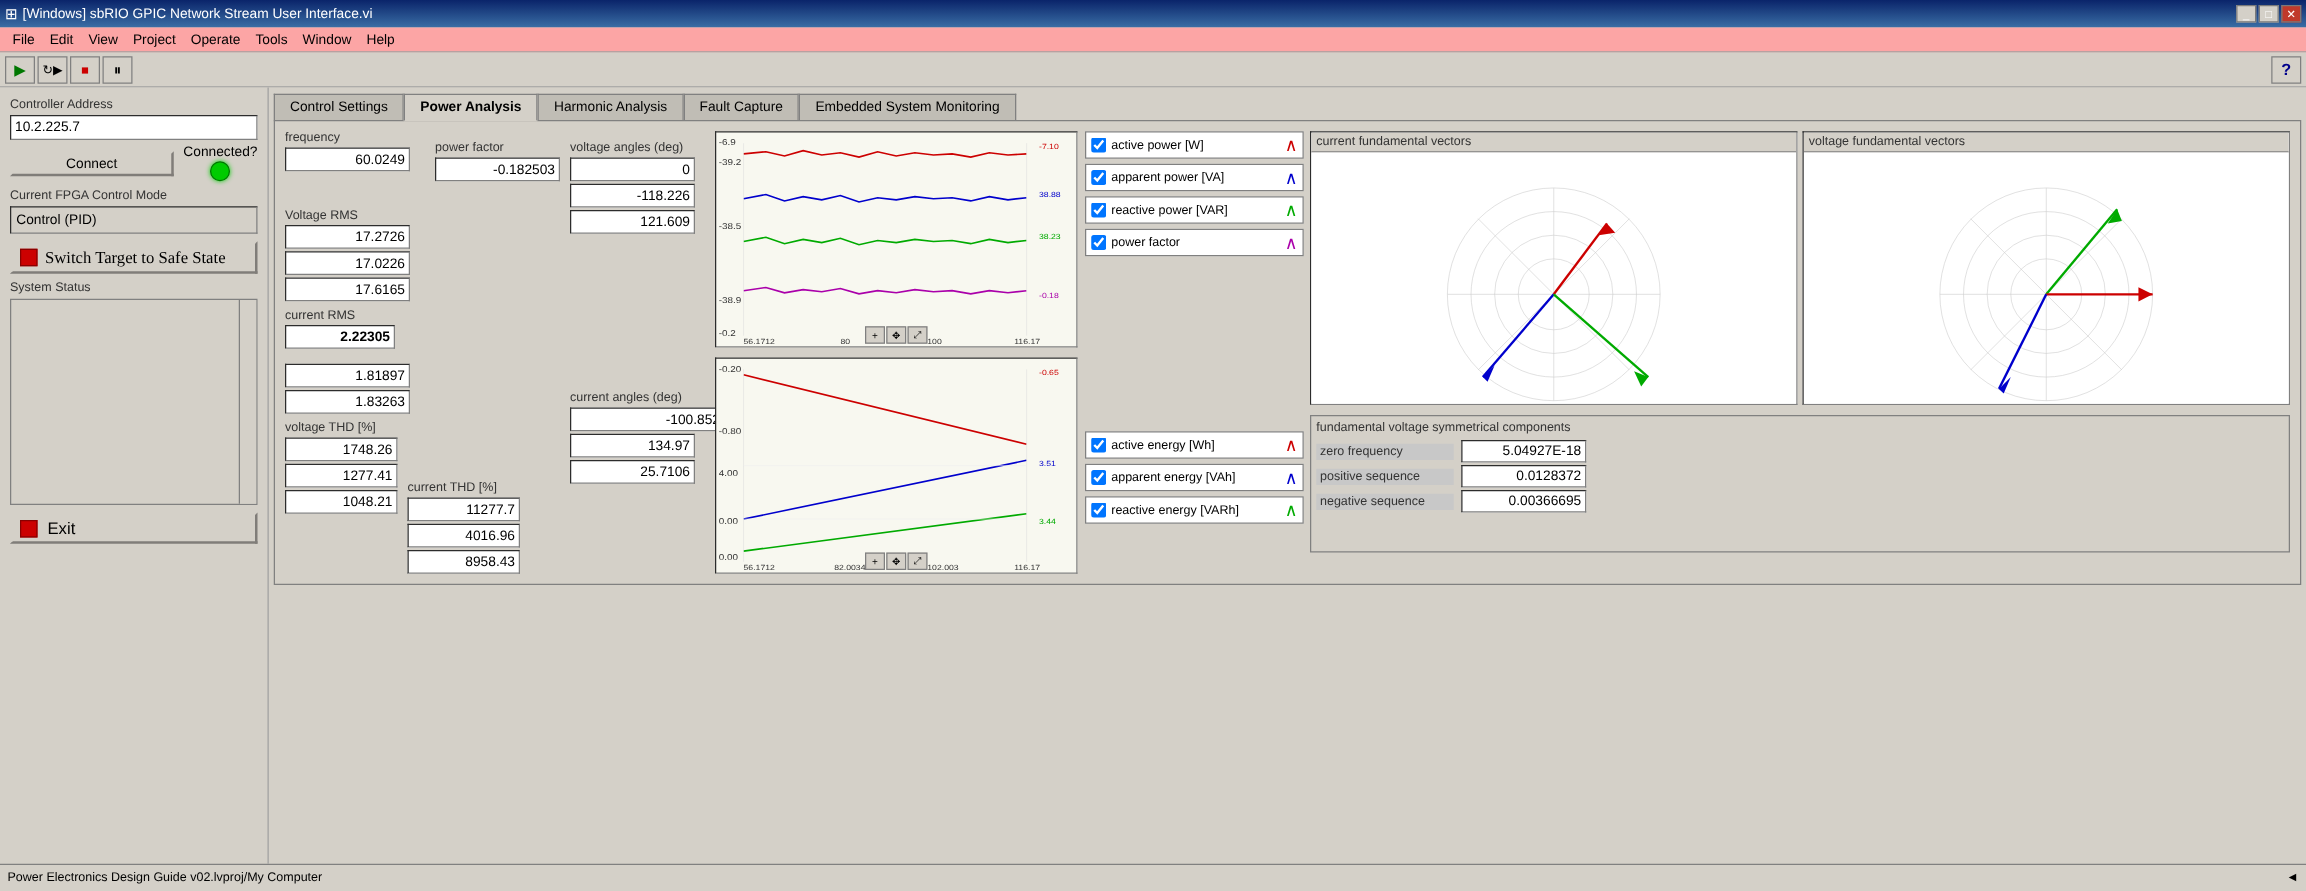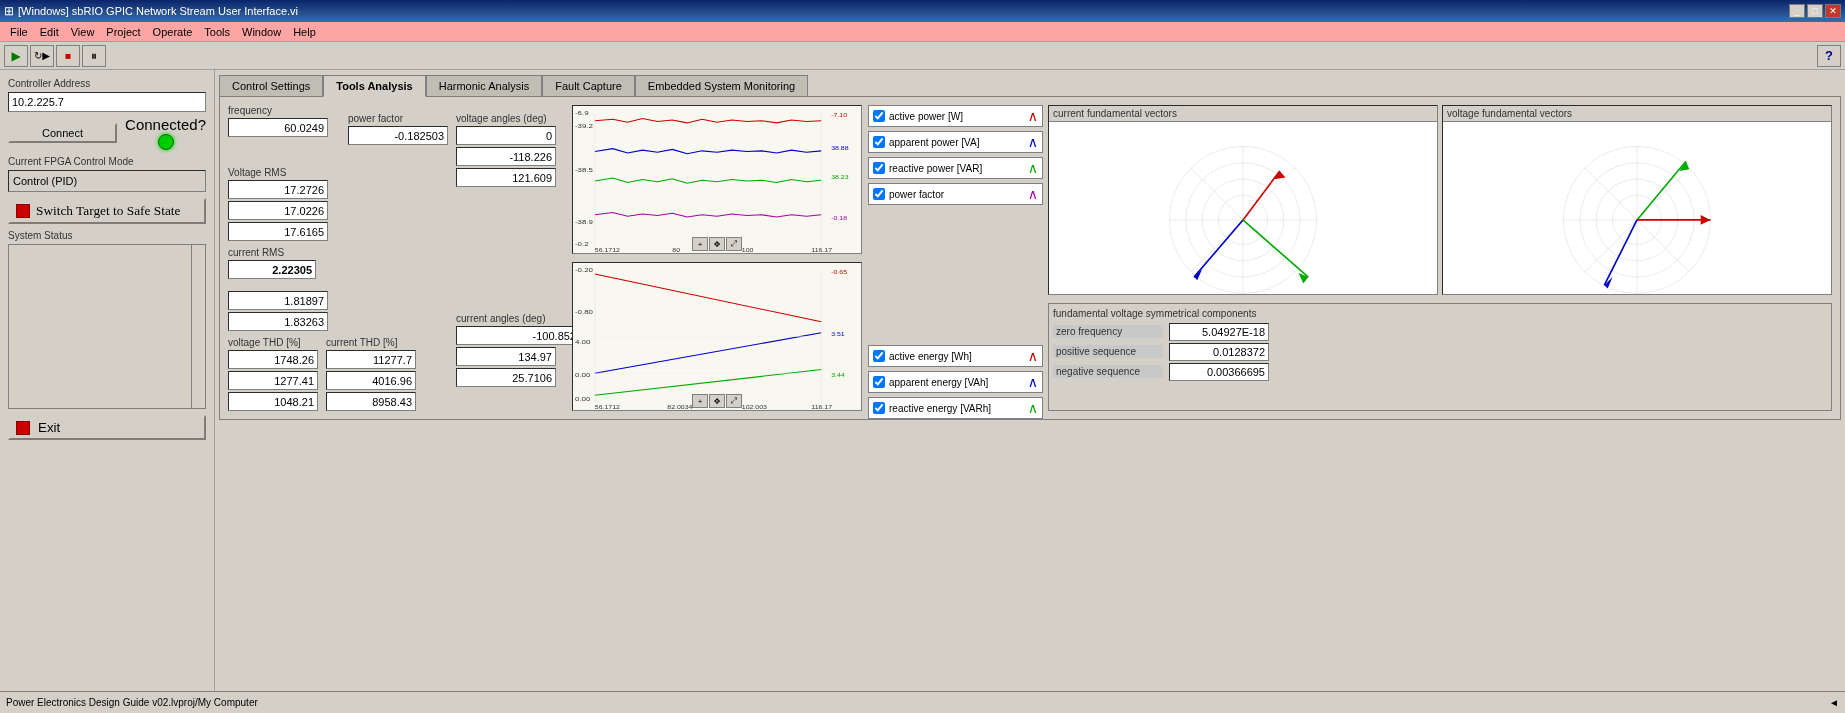--- a/index.html
+++ b/index.html
@@ -391,21 +391,21 @@
 
 <div id="main">
 
   <div id="left-panel">
     <div class="panel-label">Controller Address</div>
     <input class="text-field" type="text" value="10.2.225.7" style="">
 
     <div class="connected-row">
       <button class="connect-btn">Connect</button>
       <div style="display:flex;flex-direction:column;align-items:center;gap:1px;">
-        <span style="font-size:15px;">Connected?</span>
+        <span style="font-size:11px;">Connected?</span>
         <div class="led"></div>
       </div>
     </div>
 
     <div class="panel-label">Current FPGA Control Mode</div>
     <div class="fpga-mode-box">Control (PID)</div>
 
     <button class="safe-state-btn">
       <div class="safe-state-led"></div>
       <span>Switch Target to Safe State</span>
@@ -419,21 +419,21 @@
     <button class="exit-btn">
       <div class="exit-led"></div>
       <span>Exit</span>
     </button>
   </div>
 
   <div id="right-panel">
 
     <div id="tabs">
       <div class="tab">Control Settings</div>
-      <div class="tab active">Tools Analysis</div>
+      <div class="tab active">Power Analysis</div>
       <div class="tab">Harmonic Analysis</div>
       <div class="tab">Fault Capture</div>
       <div class="tab">Embedded System Monitoring</div>
     </div>
 
     <div id="tab-content">
 
       <div id="power-analysis">
 
         <div id="measurements-col" style="position: relative;">
@@ -460,21 +460,21 @@
             <input class="meas-field" type="text" value="1.83263" style="display: block; width: 100px;">
           </div>
 
           <div style="display:flex;gap:4px;margin-top:6px;">
             <div>
               <div class="meas-label">voltage THD [%]</div>
               <input class="meas-field" type="text" value="1748.26" style="display: block; margin-bottom: 2px; width: 90px;">
               <input class="meas-field" type="text" value="1277.41" style="display: block; margin-bottom: 2px; width: 90px;">
               <input class="meas-field" type="text" value="1048.21" style="display: block; width: 90px;">
             </div>
-            <div style="margin-left:4px;">
+            <div style="margin-left:4px;margin-top:48px;">
               <div class="meas-label">current THD [%]</div>
               <input class="meas-field" type="text" value="11277.7" style="display: block; margin-bottom: 2px; width: 90px;">
               <input class="meas-field" type="text" value="4016.96" style="display: block; margin-bottom: 2px; width: 90px;">
               <input class="meas-field" type="text" value="8958.43" style="display: block; width: 90px;">
             </div>
           </div>
 
           <div style="position:absolute;top:8px;left:228px;">
             <div class="meas-label">voltage angles (deg)</div>
             <input class="meas-field" type="text" value="0" style="display: block; margin-bottom: 2px; width: 100px;">

